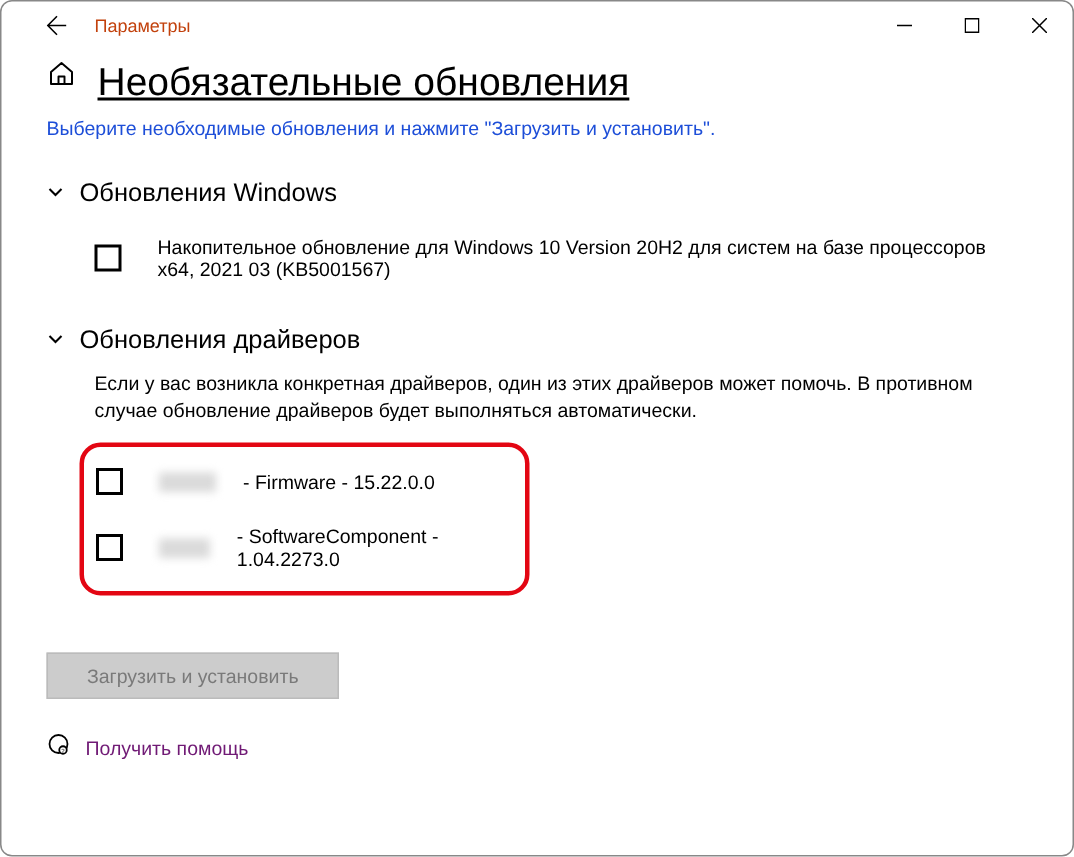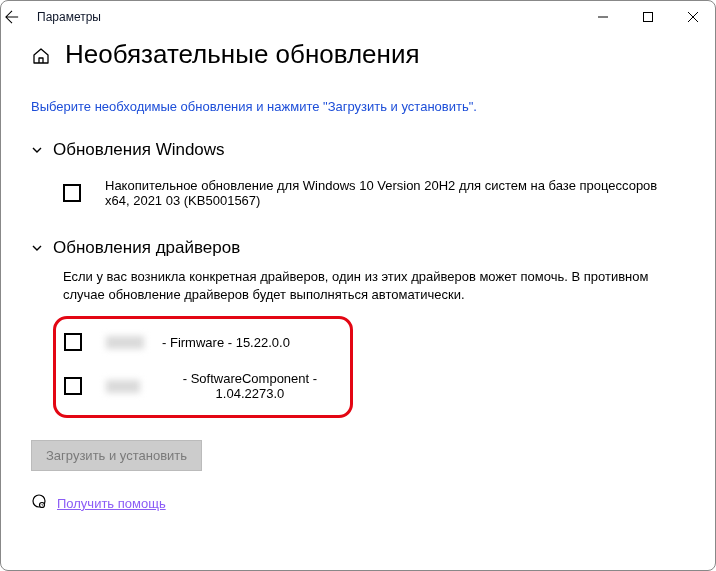--- a/index.html
+++ b/index.html
@@ -10,23 +10,23 @@
       height: 571px;
       border: 1px solid #888;
       border-radius: 8px;
       overflow: hidden;
       position: relative;
     }
     .titlebar {
       display: flex;
       align-items: center;
       height: 32px;
-      padding: 0 0 0 0;
+      padding: 0 0 0 26px;
       font-size: 12px;
-      color: #0f172a;
+      color: #c2410c;
     }
     .titlebar .back-btn {
       width: 22px;
       height: 22px;
       display: flex;
       align-items: center;
       justify-content: center;
       margin-right: 14px;
       cursor: pointer;
     }
@@ -34,21 +34,21 @@
     .spacer { flex: 1; }
     .winbtn {
       width: 45px;
       height: 32px;
       display: flex;
       align-items: center;
       justify-content: center;
       cursor: pointer;
     }
     .content { padding: 6px 30px 20px 30px; }
-    .header-row { display: flex; align-items: flex-end; margin-bottom: 29px; }
+    .header-row { display: flex; align-items: flex-start; margin-bottom: 8px; text-decoration: underline; }
     .home-icon { margin-right: 14px; }
     .page-title { font-size: 26px; font-weight: 400; }
     .instruction { font-size: 13px; margin-bottom: 26px; color: #1d4ed8; }
     .section { margin-bottom: 22px; }
     .section-header {
       display: flex;
       align-items: flex-end;
       cursor: pointer;
       margin-bottom: 10px;
     }
@@ -80,43 +80,41 @@
       margin-right: 2px;
       vertical-align: middle;
     }
     .highlight-box {
       border: 3px solid #e30613;
       border-radius: 14px;
       padding: 4px 8px;
       margin-left: -10px;
       margin-top: 4px;
       width: 300px;
-      text-align: center;
     }
     .highlight-box .update-item { padding: 10px 0; }
     .download-btn {
-      margin-top: 0;
-      padding: 7px 14px;
+      margin-top: 16px;
+      padding: 7px 26px;
       background: #ccc;
       border: 1px solid #bbb;
       color: #7a7a7a;
       font-size: 13px;
       cursor: default;
     }
     .help-row {
       display: flex;
       align-items: center;
       margin-top: 22px;
     }
     .help-icon { margin-right: 10px; }
     .help-link {
-      color: #8b5cf6;
+      color: #701a75;
       font-size: 13px;
       cursor: pointer;
-      text-decoration: underline;
     }
   </style>
 </head>
 <body>
 
 <div class="titlebar">
   <div class="back-btn">
     <svg width="14" height="14" viewBox="0 0 16 16">
         <path d="M8 1 L1 8 L8 15 M1 8 L15 8" stroke="#000" stroke-width="1.2" fill="none"></path>
       </svg>

